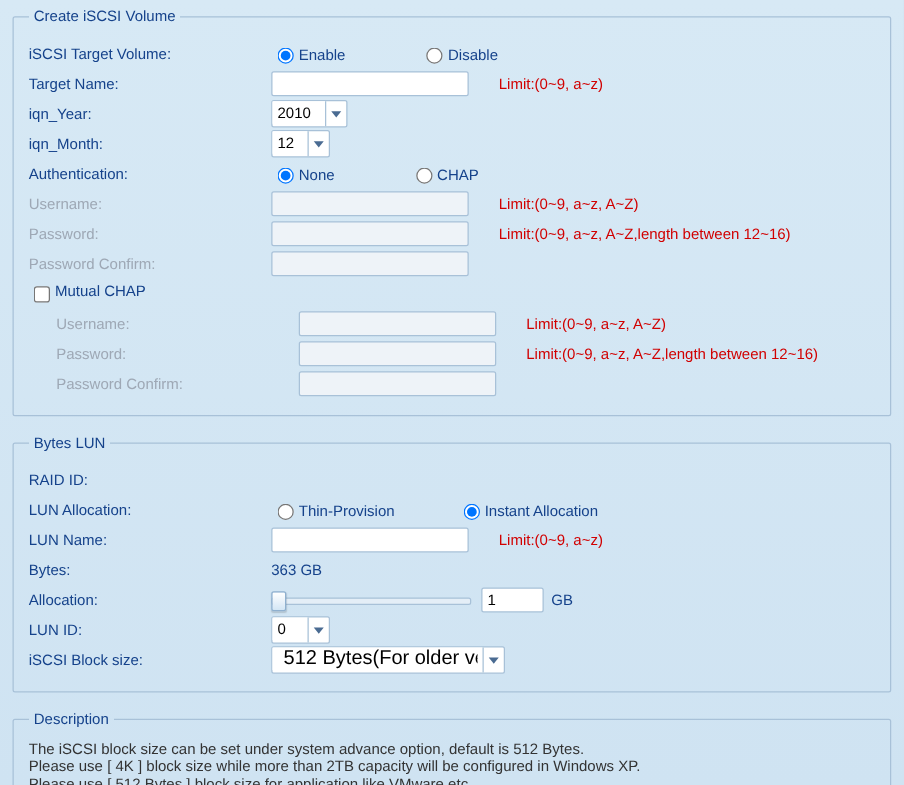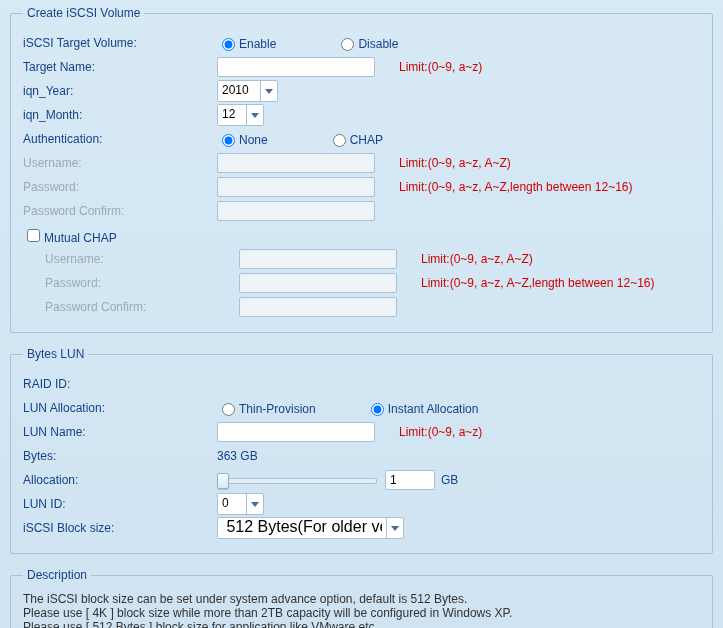--- a/index.html
+++ b/index.html
@@ -13,21 +13,21 @@
   .ctl{display:flex;align-items:center;flex:1}
   .ctl input[type=text]{height:18px;width:148px;border:1px solid #a8c1d8;border-radius:2px;background:#fff;font-size:12px;padding:0 4px}
   .ctl input[type=text][disabled]{background:#eef3f8;color:#9ea8b5}
   .limit{color:#d10000;margin-left:24px}
   .sp{display:inline-flex;align-items:flex-start;border:1px solid #a8c1d8;border-radius:2px;background:#fff;height:20px}
   .sp input{border:0;width:34px;height:18px;text-align:left;padding:0 4px;font-size:12px;outline:0}
   .sp .btn{width:16px;height:20px;display:flex;align-items:center;justify-content:center;border-left:1px solid #a8c1d8;cursor:pointer}
   .chev{width:0;height:0;border-left:4px solid transparent;border-right:4px solid transparent;border-top:5px solid #4a6b92}
   .radio{display:inline-flex;align-items:flex-end;margin-right:60px;color:#15428b}
   .radio input{margin-right:4px}
-  .cb{display:inline-flex;align-items:flex-end;color:#15428b}
+  .cb{display:inline-flex;align-items:flex-start;color:#15428b}
   .cb input{margin-right:4px}
   .slider{position:relative;width:160px;height:16px;margin-right:8px}
   .slider .track{position:absolute;left:0;right:0;top:6px;height:4px;border:1px solid #a8c1d8;border-radius:2px;background:#e4eef7}
   .slider .thumb{position:absolute;top:1px;left:0;width:10px;height:14px;background:linear-gradient(#fff,#d4e6f5);border:1px solid #8fb0cf;border-radius:2px;box-shadow:0 1px 1px rgba(0,0,0,.15);cursor:pointer}
   .combo{display:inline-flex;border:1px solid #a8c1d8;border-radius:2px;background:#fff;height:20px}
   .combo input{border:0;height:18px;padding:0 4px;font-size:16px;outline:0}
   .combo .btn{width:16px;display:flex;align-items:center;justify-content:center;border-left:1px solid #a8c1d8;cursor:pointer}
   .desc{color:#333}
   .unit{margin-left:6px}
 </style>

